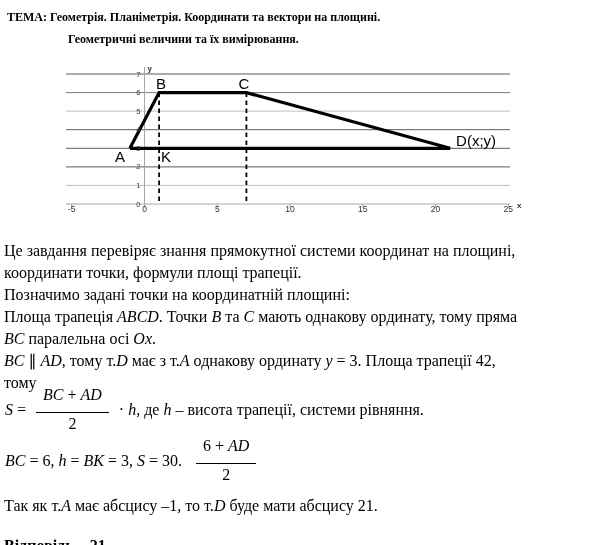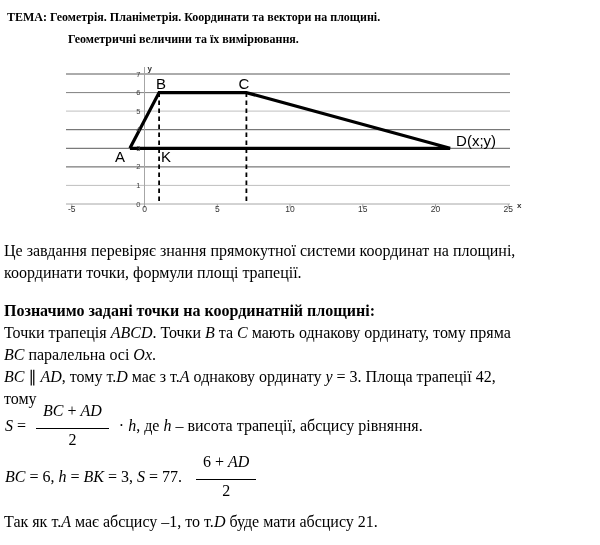--- a/index.html
+++ b/index.html
@@ -7,21 +7,21 @@
     width:600px;height:545px;overflow:hidden;background:#ffffff;color:#000;
     font-family:"Liberation Serif",serif;font-size:16px;
   }
   .page{width:600px;height:545px;position:relative;}
   .title{margin:6px 0 0 7px;font-weight:bold;font-size:12px;line-height:22px;white-space:nowrap;}
   .title .tl2{padding-left:61px;}
   .chart{margin-top:12px;height:152px;position:relative;}
   .body-text{margin-left:4px;line-height:22px;}
   .line{white-space:nowrap;}
   .p-intro{margin-top:26px;}
-  .p-mark{margin-top:16px;font-weight:bold;}
+  .p-mark{margin-top:0;}
   .p-sol{margin-top:0;}
   .fline{display:flex;align-items:center;white-space:pre;margin-left:1px;}
   .f1{margin-top:-9px;}
   .f2{margin-top:2px;}
   .frac{display:inline-flex;flex-direction:column;align-items:center;line-height:20px;margin:0 6px;}
   .num{border-bottom:1.5px solid #000;padding:0 7px 7px 7px;}
   .den{padding-top:1px;}
   .p-con{margin-top:10px;}
   .p-ans{margin-top:18px;}
   .it{font-style:italic;}
@@ -87,37 +87,37 @@
     <div class="para p-intro">
       <div class="line"><span>Це завдання перевіряє знання прямокутної системи координат на площині,</span></div>
       <div class="line"><span>координати точки, формули площі трапеції.</span></div>
     </div>
 
     <div class="para p-mark">
       <div class="line"><span>Позначимо задані точки на координатній площині:</span></div>
     </div>
 
     <div class="para p-sol">
-      <div class="line"><span>Точки трапеція </span><span class="it">ABCD</span><span>. Точки </span><span class="it">B</span><span> та </span><span class="it">C</span><span> мають однакову ординату, тому пряма</span></div>
+      <div class="line"><span>Площа трапеція </span><span class="it">ABCD</span><span>. Точки </span><span class="it">B</span><span> та </span><span class="it">C</span><span> мають однакову ординату, тому пряма</span></div>
       <div class="line"><span class="it">BC</span><span> паралельна осі </span><span class="it">Ox</span><span>.</span></div>
       <div class="line"><span class="it">BC</span><span> ∥ </span><span class="it">AD</span><span>, тому т.</span><span class="it">D</span><span> має з т.</span><span class="it">A</span><span> однакову ординату </span><span class="it">y</span><span> = 3. Площа трапеції 42,</span></div>
       <div class="line"><span>тому</span></div>
     </div>
 
     <div class="fline f1">
       <span class="runs"><span class="it">S</span><span> = </span></span>
       <span class="frac">
         <span class="num"><span class="it">BC</span><span> + </span><span class="it">AD</span></span>
         <span class="den"><span>2</span></span>
       </span>
-      <span class="runs"><span> · </span><span class="it">h</span><span>, де </span><span class="it">h</span><span> – висота трапеції, абсцису рівняння.</span></span>
+      <span class="runs"><span> · </span><span class="it">h</span><span>, де </span><span class="it">h</span><span> – висота трапеції, системи рівняння.</span></span>
     </div>
 
     <div class="fline f2">
-      <span class="runs"><span class="it">BC</span><span> = 6, </span><span class="it">h</span><span> = </span><span class="it">BK</span><span> = 3, </span><span class="it">S</span><span> = 77.  </span></span>
+      <span class="runs"><span class="it">BC</span><span> = 6, </span><span class="it">h</span><span> = </span><span class="it">BK</span><span> = 3, </span><span class="it">S</span><span> = 30.  </span></span>
       <span class="frac">
         <span class="num"><span>6 + </span><span class="it">AD</span></span>
         <span class="den"><span>2</span></span>
       </span>
     </div>
 
     <div class="para p-con">
       <div class="line"><span>Так як т.</span><span class="it">A</span><span> має абсцису –1, то т.</span><span class="it">D</span><span> буде мати абсцису 21.</span></div>
     </div>
 

